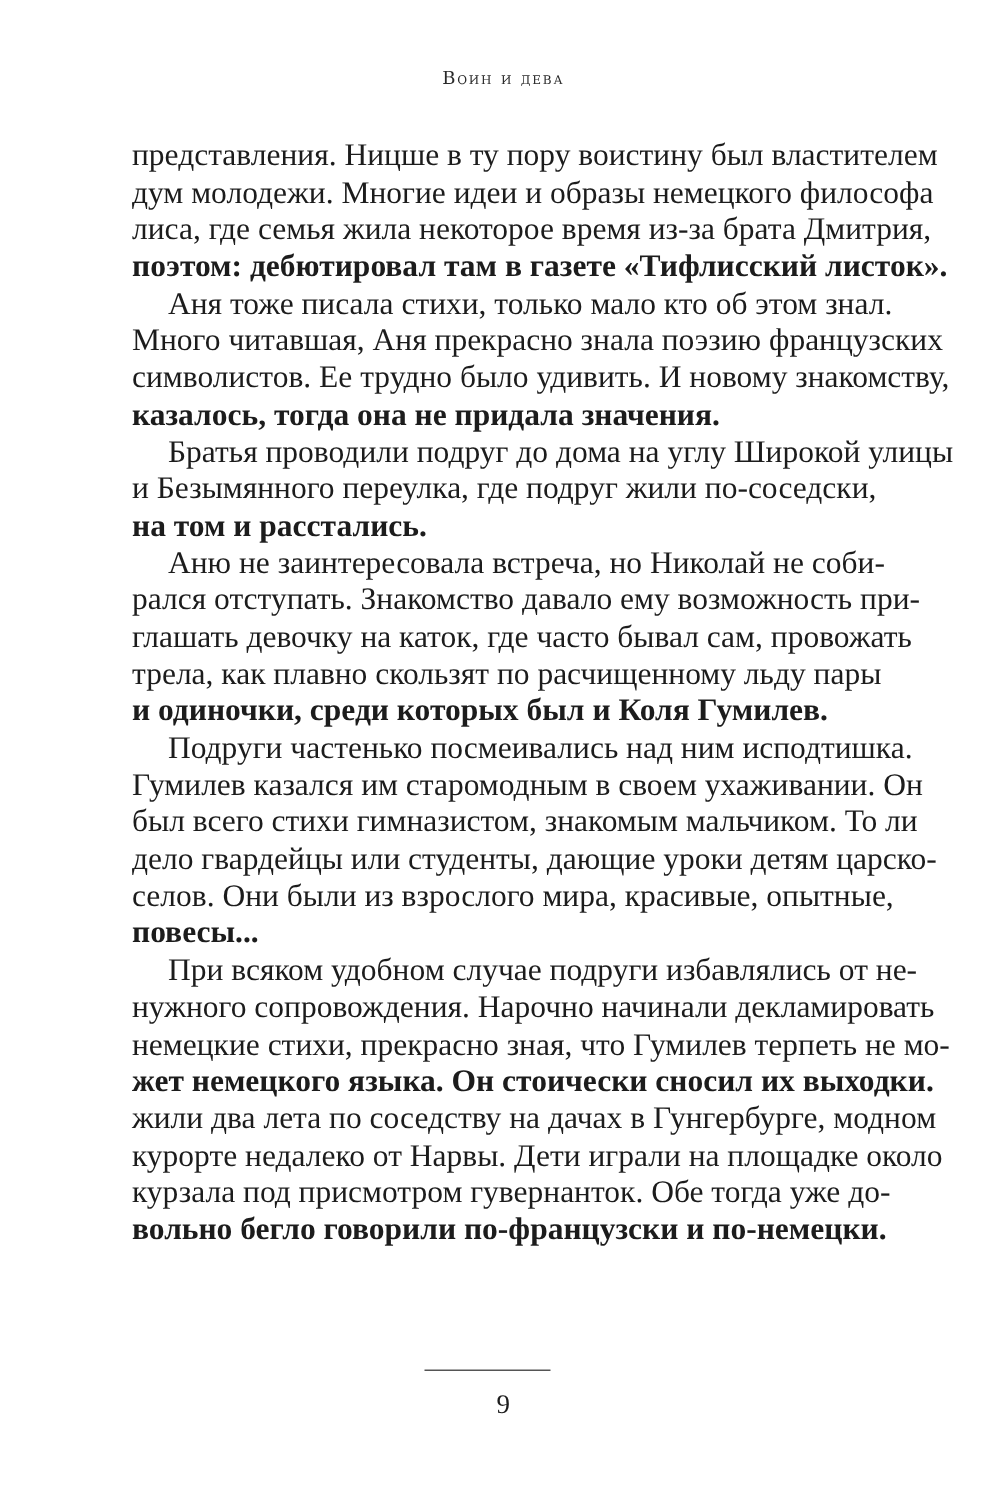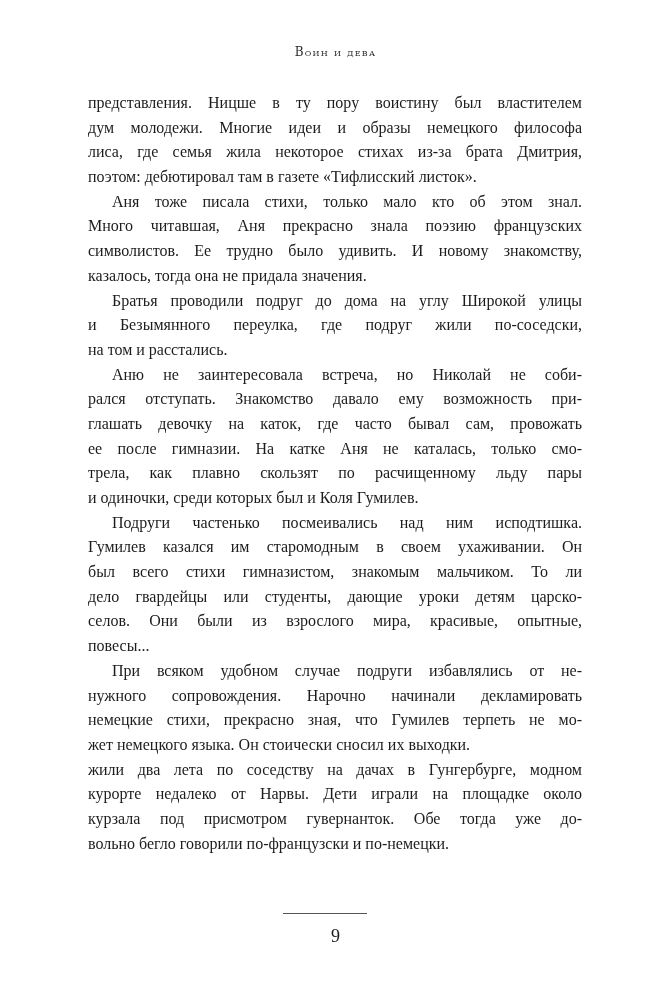--- a/index.html
+++ b/index.html
@@ -5,61 +5,60 @@
     html, body { margin: 0; padding: 0; background: #ffffff; }
     body { width: 671px; height: 1000px; position: relative; overflow: hidden; }
     .page { position: absolute; left: 0; top: 0; width: 671px; height: 1000px; background: #fff; }
     .running-head {
       position: absolute; top: 45px; left: 0; width: 671px; text-align: center;
       font-family: "DejaVu Serif", serif; font-size: 12px; letter-spacing: 1.2px;
       color: #2a2a2a; font-variant: small-caps;
     }
     .body-text {
       position: absolute; left: 88px; top: 91px; width: 494px;
-      font-family: "Liberation Serif", serif; font-size: 16px; line-height: 24.7px;
+      font-family: "Liberation Serif", serif; font-size: 21px; line-height: 24.7px;
       color: #1c1c1c;
     }
     .line { display: block; white-space: nowrap; text-align: justify; text-align-last: justify; height: 24.7px; }
-    .line.last { text-align-last: left; }
+    .line.last { text-align-last: left; font-weight: bold; }
     .line.indent { padding-left: 24px; font-family: Liberation Serif, serif; }
     .rule { position: absolute; left: 283px; top: 913px; width: 84px; height: 1px; background: #555; }
     .page-number {
       position: absolute; top: 926px; left: 0; width: 671px; text-align: center;
       font-family: "Liberation Serif", serif; font-size: 18px; color: #1c1c1c;
     }
   </style>
 </head>
 <body>
 
 <div class="page">
   <div class="running-head">Воин и дева</div>
 
   <div class="body-text" id="body-text">
       <div>
         <span class="line">представления. Ницше в ту пору воистину был властителем</span>
         <span class="line">дум молодежи. Многие идеи и образы немецкого философа</span>
-        <span class="line">лиса, где семья жила некоторое стихах из-за брата Дмитрия,</span>
+        <span class="line">лиса, где семья жила некоторое время из-за брата Дмитрия,</span>
         <span class="line last">поэтом: дебютировал там в газете «Тифлисский листок».</span>
       </div>
       <div>
         <span class="line indent">Аня тоже писала стихи, только мало кто об этом знал.</span>
         <span class="line">Много читавшая, Аня прекрасно знала поэзию французских</span>
         <span class="line">символистов. Ее трудно было удивить. И новому знакомству,</span>
         <span class="line last">казалось, тогда она не придала значения.</span>
       </div>
       <div>
         <span class="line indent">Братья проводили подруг до дома на углу Широкой улицы</span>
         <span class="line">и Безымянного переулка, где подруг жили по-соседски,</span>
         <span class="line last">на том и расстались.</span>
       </div>
       <div>
         <span class="line indent">Аню не заинтересовала встреча, но Николай не соби-</span>
         <span class="line">рался отступать. Знакомство давало ему возможность при-</span>
         <span class="line">глашать девочку на каток, где часто бывал сам, провожать</span>
-        <span class="line">ее после гимназии. На катке Аня не каталась, только смо-</span>
         <span class="line">трела, как плавно скользят по расчищенному льду пары</span>
         <span class="line last">и одиночки, среди которых был и Коля Гумилев.</span>
       </div>
       <div>
         <span class="line indent">Подруги частенько посмеивались над ним исподтишка.</span>
         <span class="line">Гумилев казался им старомодным в своем ухаживании. Он</span>
         <span class="line">был всего стихи гимназистом, знакомым мальчиком. То ли</span>
         <span class="line">дело гвардейцы или студенты, дающие уроки детям царско-</span>
         <span class="line">селов. Они были из взрослого мира, красивые, опытные,</span>
         <span class="line last">повесы...</span>

